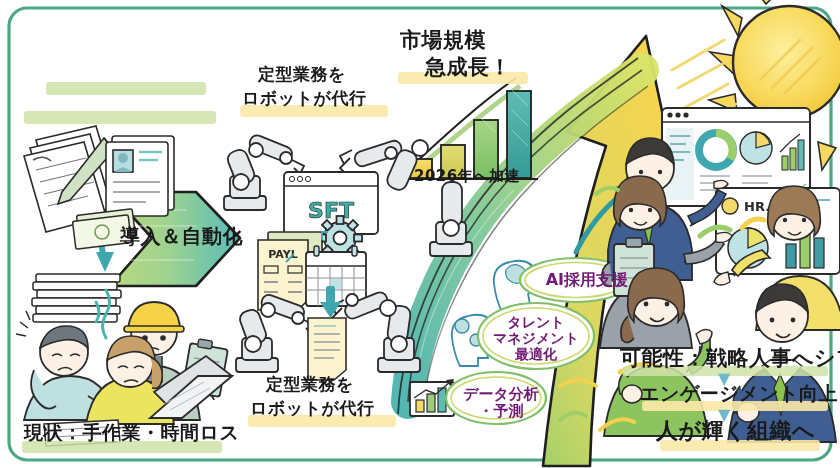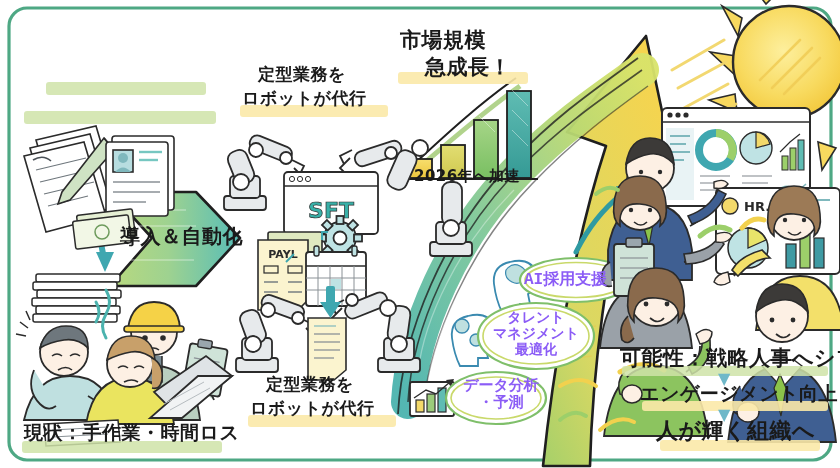--- a/index.html
+++ b/index.html
@@ -15,24 +15,23 @@
   .txt {
     position:absolute; color:#1a1a1a; font-weight:700;
     letter-spacing:.5px; line-height:1.18; white-space:nowrap;
   }
   .hl { position:absolute; border-radius:3px; }
 
   .lbl-green-hl { background:#cfe3a8; opacity:.85; }
   .lbl-yellow-hl { background:#fbe9a8; opacity:.9; }
 
   .bubble {
-    position:absolute; display:flex; align-items:center; justify-content:flex-start;
-    text-align:center; color:#8b5cf6; font-weight:700; line-height:1.15;
+    position:absolute; display:flex; align-items:center; justify-content:flex-end;
+    text-align:center; color:#701a75; font-weight:700; line-height:1.15;
     border-radius:50%;
-    font-family:Liberation Mono, monospace;
   }
   .t-center { text-align:left; }
 </style>
 </head>
 <body>
 
 <div id="stage">
 
   <svg class="layer" viewBox="0 0 840 468">
     <defs>

